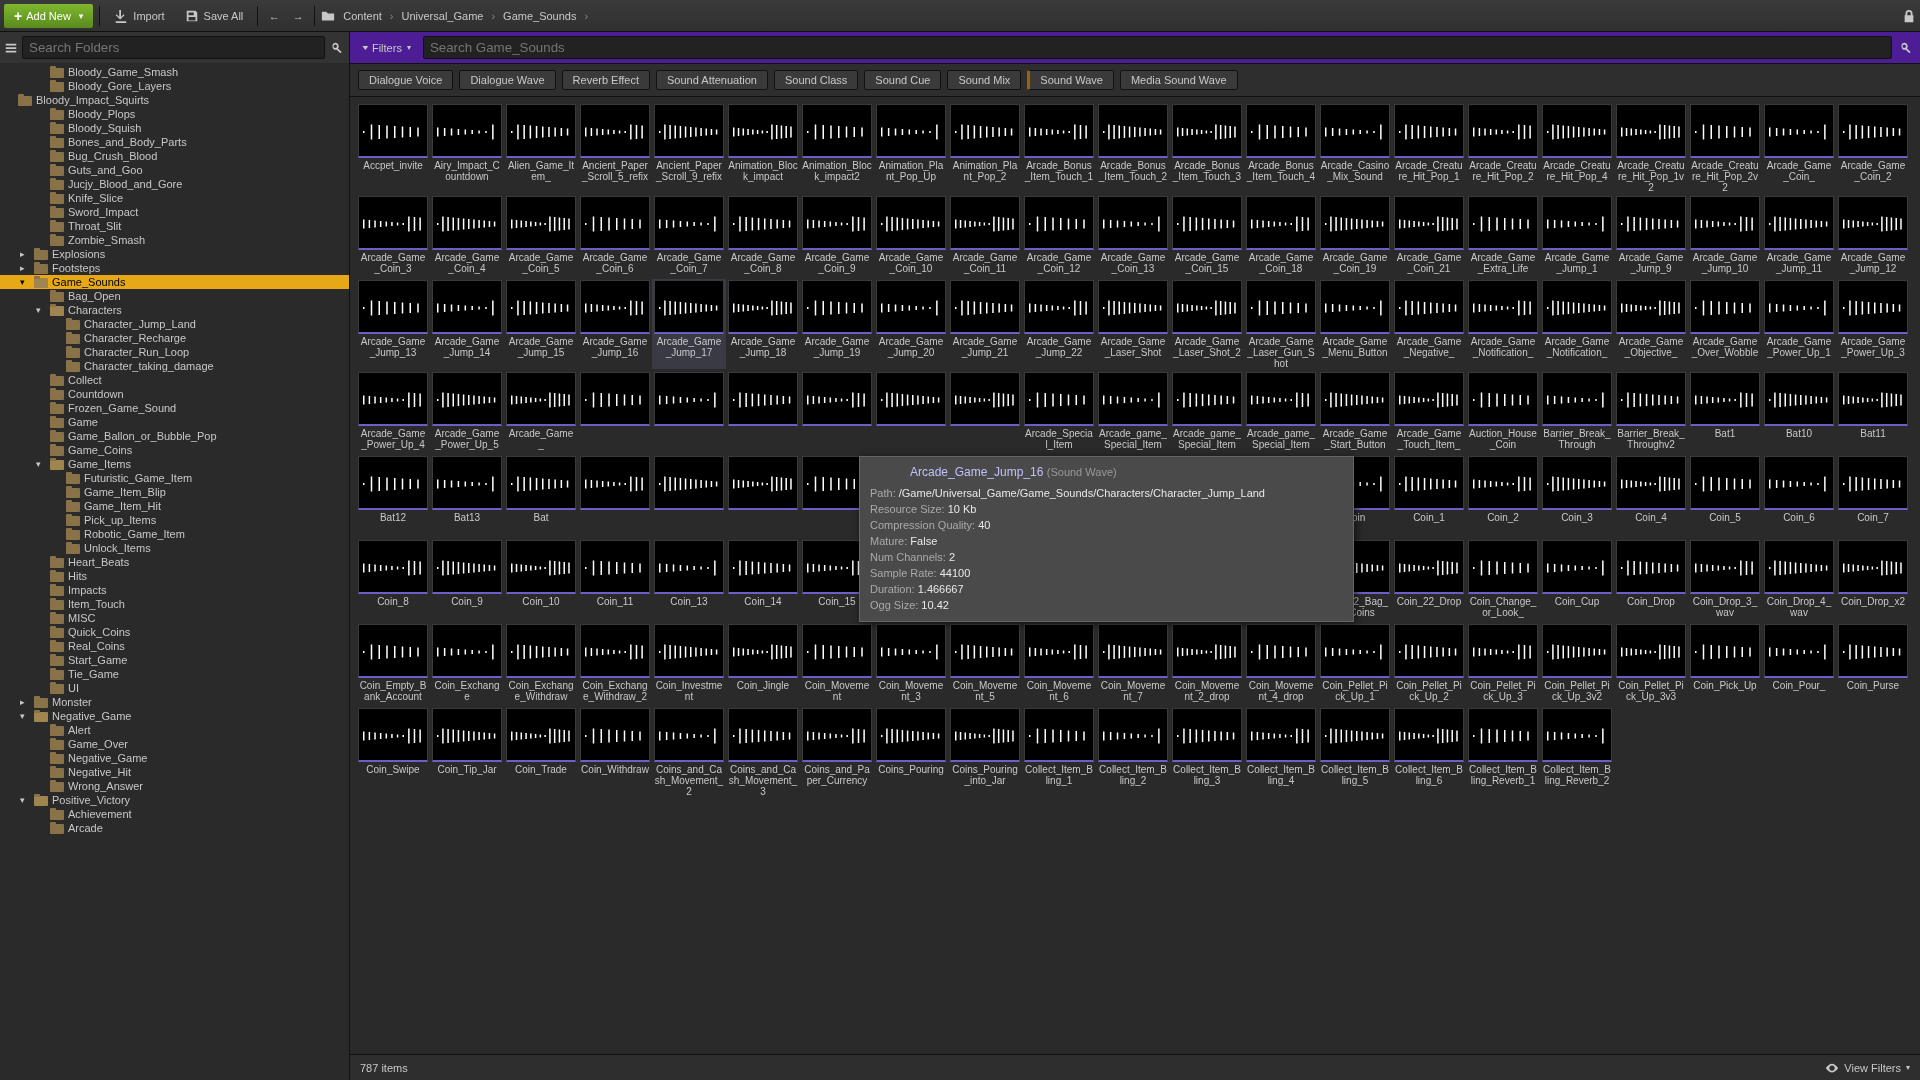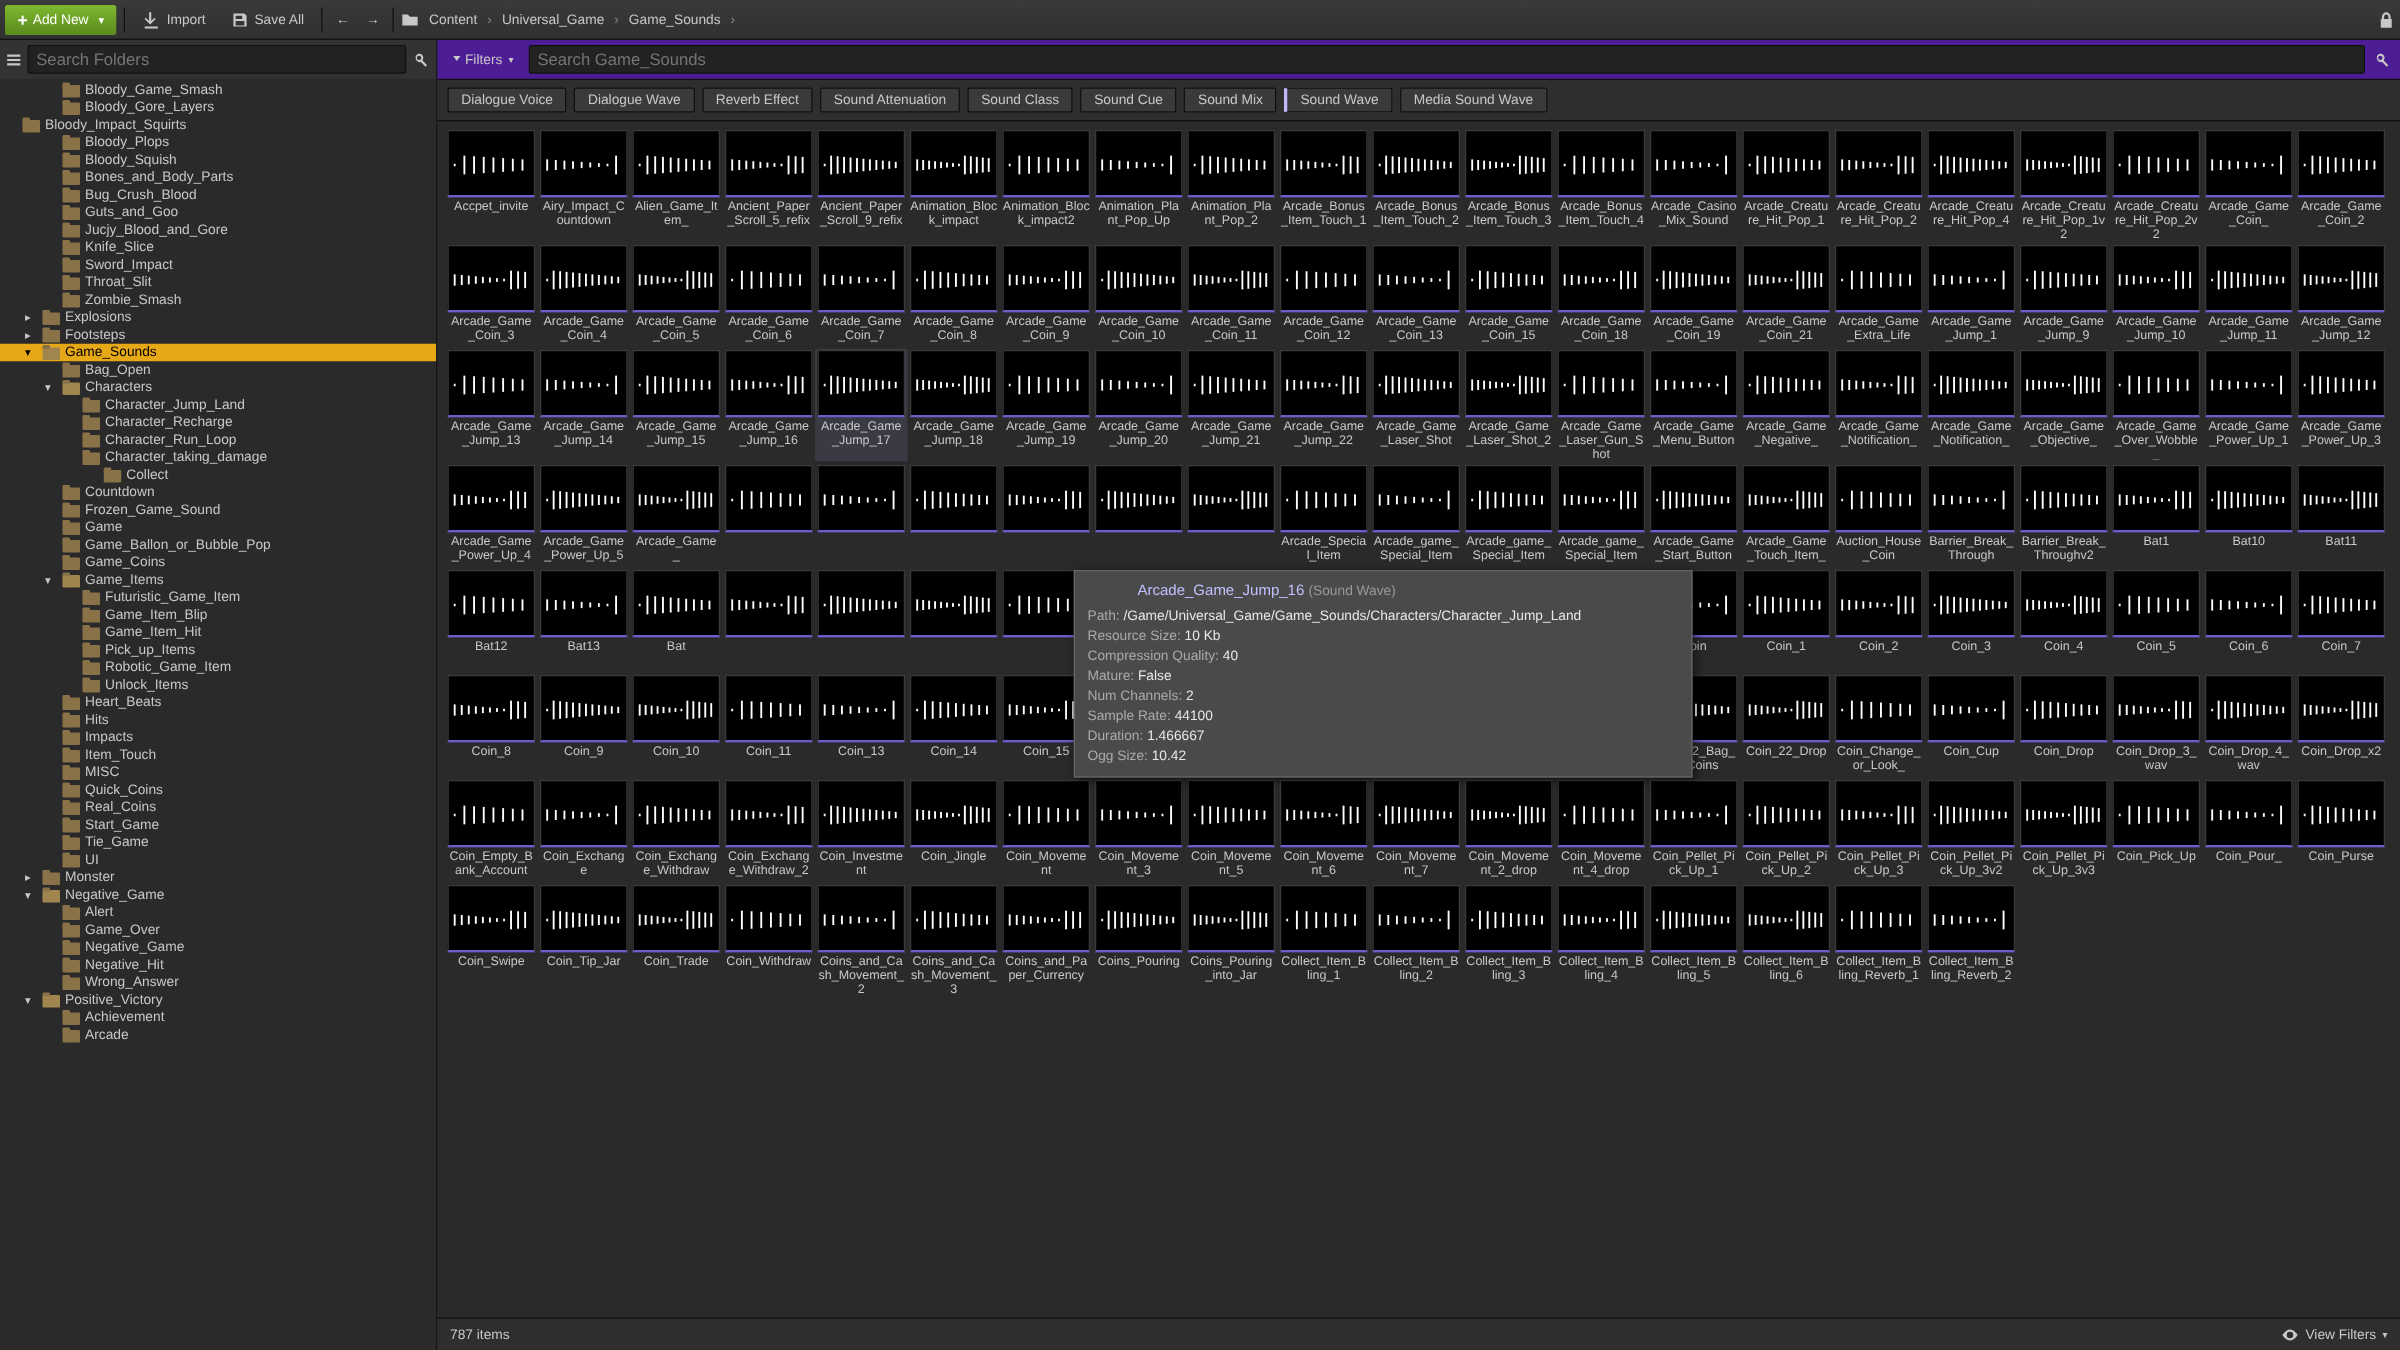--- a/index.html
+++ b/index.html
@@ -27,21 +27,21 @@
 .folder-icon { width:14px; height:11px; margin:0 4px; position:relative; }
 .folder-icon::before { content:""; position:absolute; width:14px; height:10px; background:#8a7248; border-radius:1px; top:1px; }
 .folder-icon::after { content:""; position:absolute; width:6px; height:3px; background:#8a7248; border-radius:1px 1px 0 0; top:-1px; }
 .folder-icon.open::before { background:#a0854e; }
 .content { flex:1; display:flex; flex-direction:column; background:#2a2a2a; }
 .filter-row { padding:4px 6px; display:flex; align-items:center; gap:6px; background:#4c1d95; border-bottom:1px solid #111; }
 .filter-btn { display:flex; align-items:center; gap:3px; padding:3px 6px; cursor:pointer; }
 .filter-btn::before { content:"▼"; font-size:7px; transform:scaleX(1.4); }
 .type-row { padding:6px 8px; display:flex; gap:6px; background:#2e2e2e; border-bottom:1px solid #111; }
 .type-chip { padding:3px 10px; background:#3a3a3a; border-radius:2px; cursor:pointer; border:1px solid #111; position:relative; }
-.type-chip.active { border-left:3px solid #c4b5fd; }
+.type-chip.active { border-left:3px solid #a16207; }
 .grid-wrap { flex:1; overflow:auto; padding:6px; position:relative; }
 .grid { display:grid; grid-template-columns:repeat(21,74px); gap:2px 0; }
 .asset { width:74px; display:flex; flex-direction:column; align-items:center; cursor:pointer; padding:1px; }
 .asset.hov { background:#3a3a44; }
 .thumb { width:70px; height:54px; background:#000; border:1px solid #3a3a3a; border-bottom:2px solid #6b5fc7; position:relative; overflow:hidden; }
 .asset-name { font-size:10px; text-align:center; line-height:11px; padding:2px 1px; color:#c8c8c8; word-break:break-word; max-height:34px; overflow:hidden; }
 .status { height:26px; background:#2e2e2e; border-top:1px solid #111; display:flex; align-items:center; justify-content:space-between; padding:0 10px; }
 .view-opts { display:flex; align-items:center; gap:5px; cursor:pointer; }
 .tooltip { position:absolute; background:#4a4a4a; border:1px solid #666; padding:8px 10px; z-index:100; box-shadow:2px 2px 8px rgba(0,0,0,.6); }
 .tt-title { color:#c0c0ff; font-size:12px; margin-bottom:6px;margin-left:40px; }
@@ -212,21 +212,21 @@
         <div class="tree-item" style="padding-left: 52px;">
           <span class="tree-toggle"></span>
           <span class="folder-icon"></span>
           <span>Character_Run_Loop</span>
         </div>
         <div class="tree-item" style="padding-left: 52px;">
           <span class="tree-toggle"></span>
           <span class="folder-icon"></span>
           <span>Character_taking_damage</span>
         </div>
-        <div class="tree-item" style="padding-left: 36px; margin-left: 33px;">
+        <div class="tree-item" style="padding-left: 36px;">
           <span class="tree-toggle"></span>
           <span class="folder-icon"></span>
           <span>Collect</span>
         </div>
         <div class="tree-item" style="padding-left: 36px;">
           <span class="tree-toggle"></span>
           <span class="folder-icon"></span>
           <span>Countdown</span>
         </div>
         <div class="tree-item" style="padding-left: 36px;">

